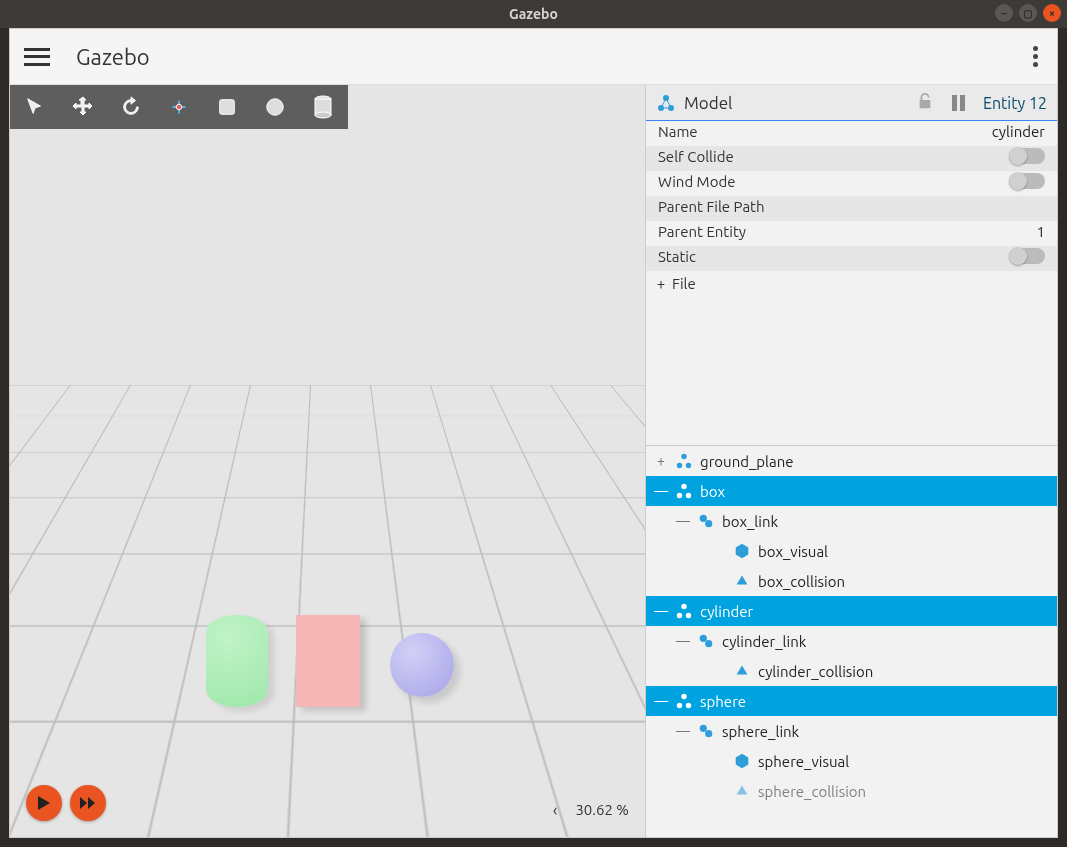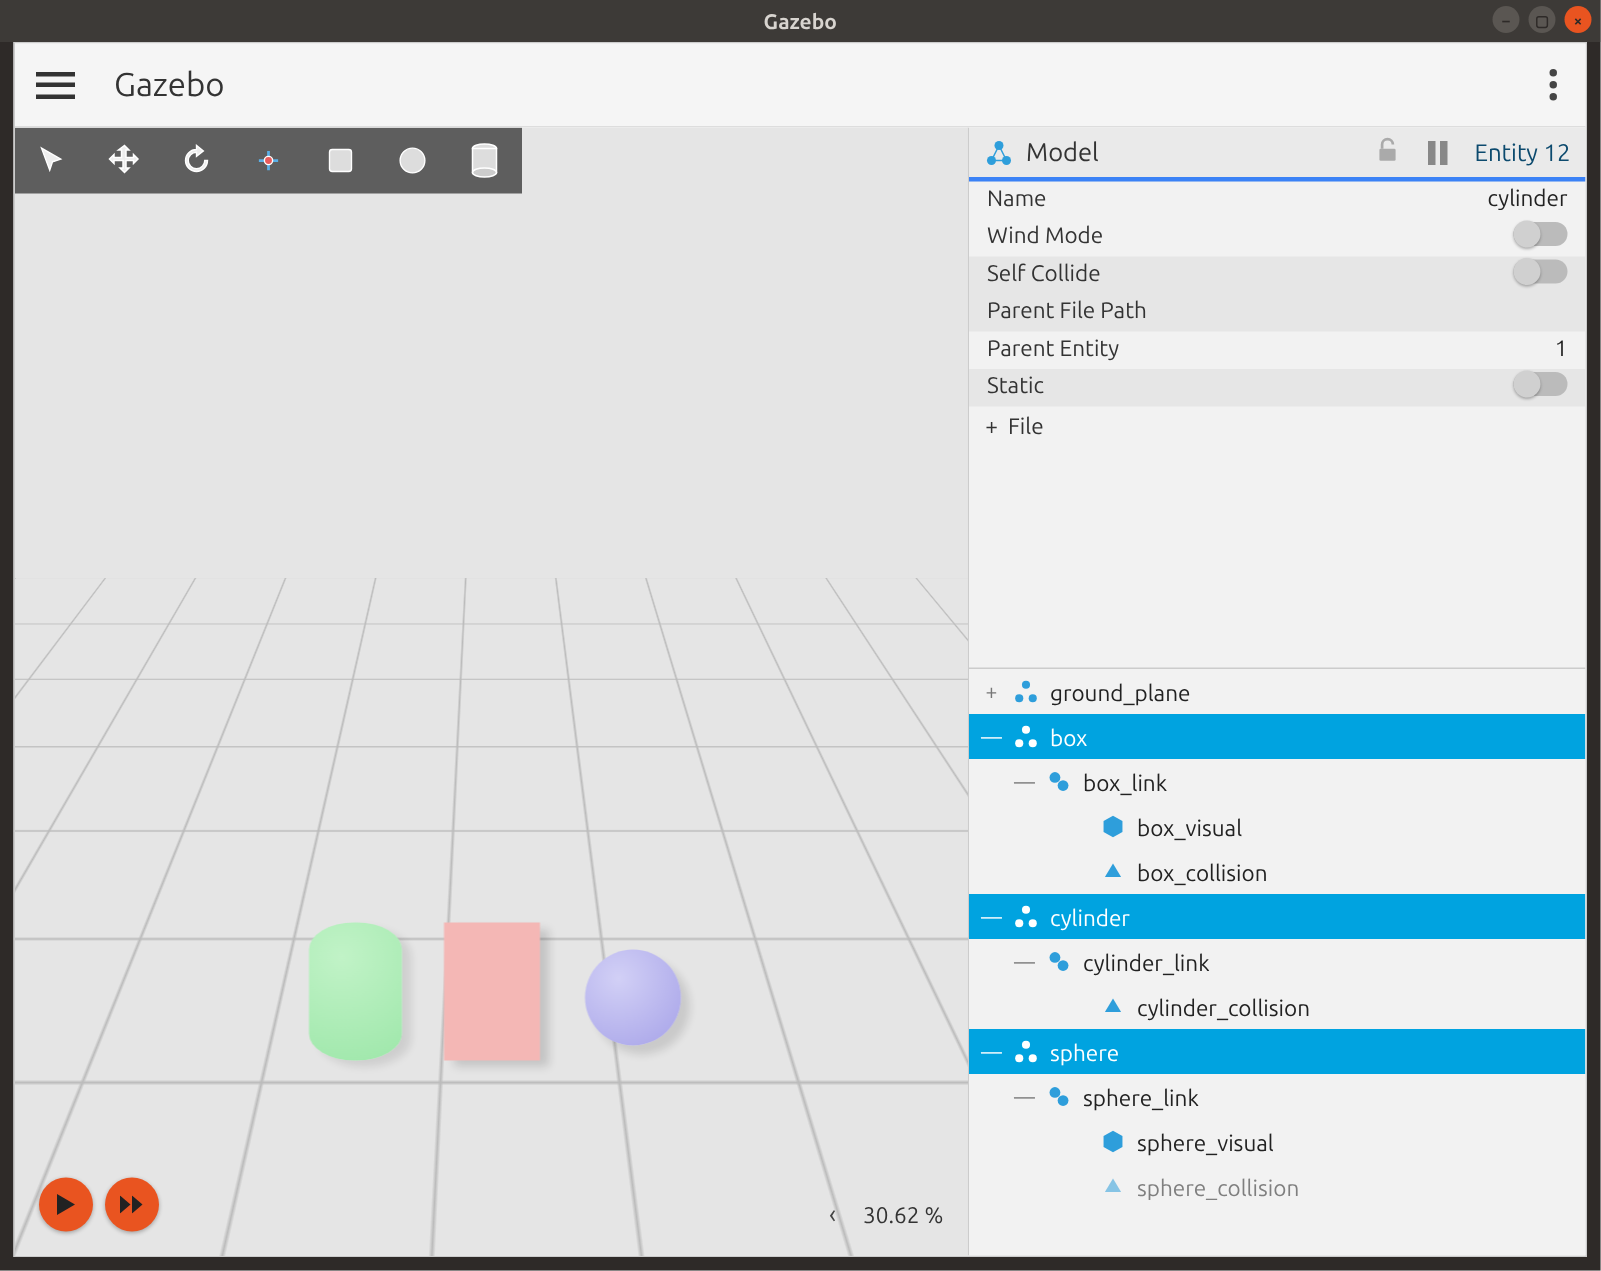--- a/index.html
+++ b/index.html
@@ -19,21 +19,21 @@
   .viewport { flex:1; position:relative; background: #e5e5e5; overflow:hidden; }
   .toolbar { position:absolute; top:0; left:0; height:44px; background:#5e5e5e; display:flex; align-items:center; padding:0 8px; gap:14px; }
   .tbtn { width:34px; height:34px; display:flex; align-items:center; justify-content:center; cursor:pointer; }
   .tbtn svg { stroke:#fff; fill:#d9d9d9; }
   .playback { position:absolute; left:16px; bottom:16px; display:flex; gap:8px; }
   .playback .pb { width:36px; height:36px; border-radius:50%; background:#e95420; display:flex; align-items:center; justify-content:center; cursor:pointer; box-shadow:0 1px 3px rgba(0,0,0,.3); }
   .status { position:absolute; right:16px; bottom:18px; color:#333; font-size:15px; display:flex; align-items:center; gap:18px;}
   .status .chev { font-size:17px; color:#444; cursor:pointer;}
   .inspector { width:412px; background:#f2f2f2; display:flex; flex-direction:column; border-left:1px solid #ccc; }
   .insp-top { flex:0 0 auto; }
-  .insp-header { height:36px; display:flex; align-items:center; padding:0 10px; gap:8px; background:#eaeaea; border-bottom:3px solid #3b82f6; }
+  .insp-header { height:36px; display:flex; align-items:center; padding:0 10px; gap:8px; background:#eaeaea; border-bottom:1px solid #3b82f6; }
   .insp-header .mlabel { font-size:17px; color:#333; }
   .insp-header .spacer { flex:1; }
   .insp-header .lock { color:#888; cursor:pointer; }
   .insp-header .pause { display:flex; gap:3px; margin:0 10px; cursor:pointer;}
   .insp-header .pause span { width:5px; height:16px; background:#888; display:block; }
   .insp-header .entity { color:#0c4a6e; font-size:16px; }
   .prop-row { display:flex; align-items:flex-start; padding:2px 12px; height:25px; font-size:15px; color:#333; }
   .prop-row .lbl { flex:0 0 150px; }
   .prop-row .val { flex:1; text-align:right; color:#222; overflow:hidden; text-overflow:ellipsis; white-space:nowrap; }
   .prop-row.alt { background:#e6e6e6; }
@@ -176,29 +176,29 @@
               <span></span>
               <span></span>
             </span>
           <span class="entity">Entity 12</span>
         </div>
 
         <div class="prop-row">
           <span class="lbl">Name</span>
           <span class="val">cylinder</span>
         </div>
+        <div class="prop-row alt">
+          <span class="lbl">Self Collide</span>
+          <div class="toggle"></div>
+        </div>
         <div class="prop-row">
           <span class="lbl">Wind Mode</span>
           <div class="toggle"></div>
         </div>
         <div class="prop-row alt">
-          <span class="lbl">Self Collide</span>
-          <div class="toggle"></div>
-        </div>
-        <div class="prop-row alt">
           <span class="lbl">Parent File Path</span>
         </div>
         <div class="prop-row">
           <span class="lbl">Parent Entity</span>
           <span class="val">1</span>
         </div>
         <div class="prop-row alt">
           <span class="lbl">Static</span>
           <div class="toggle"></div>
         </div>

